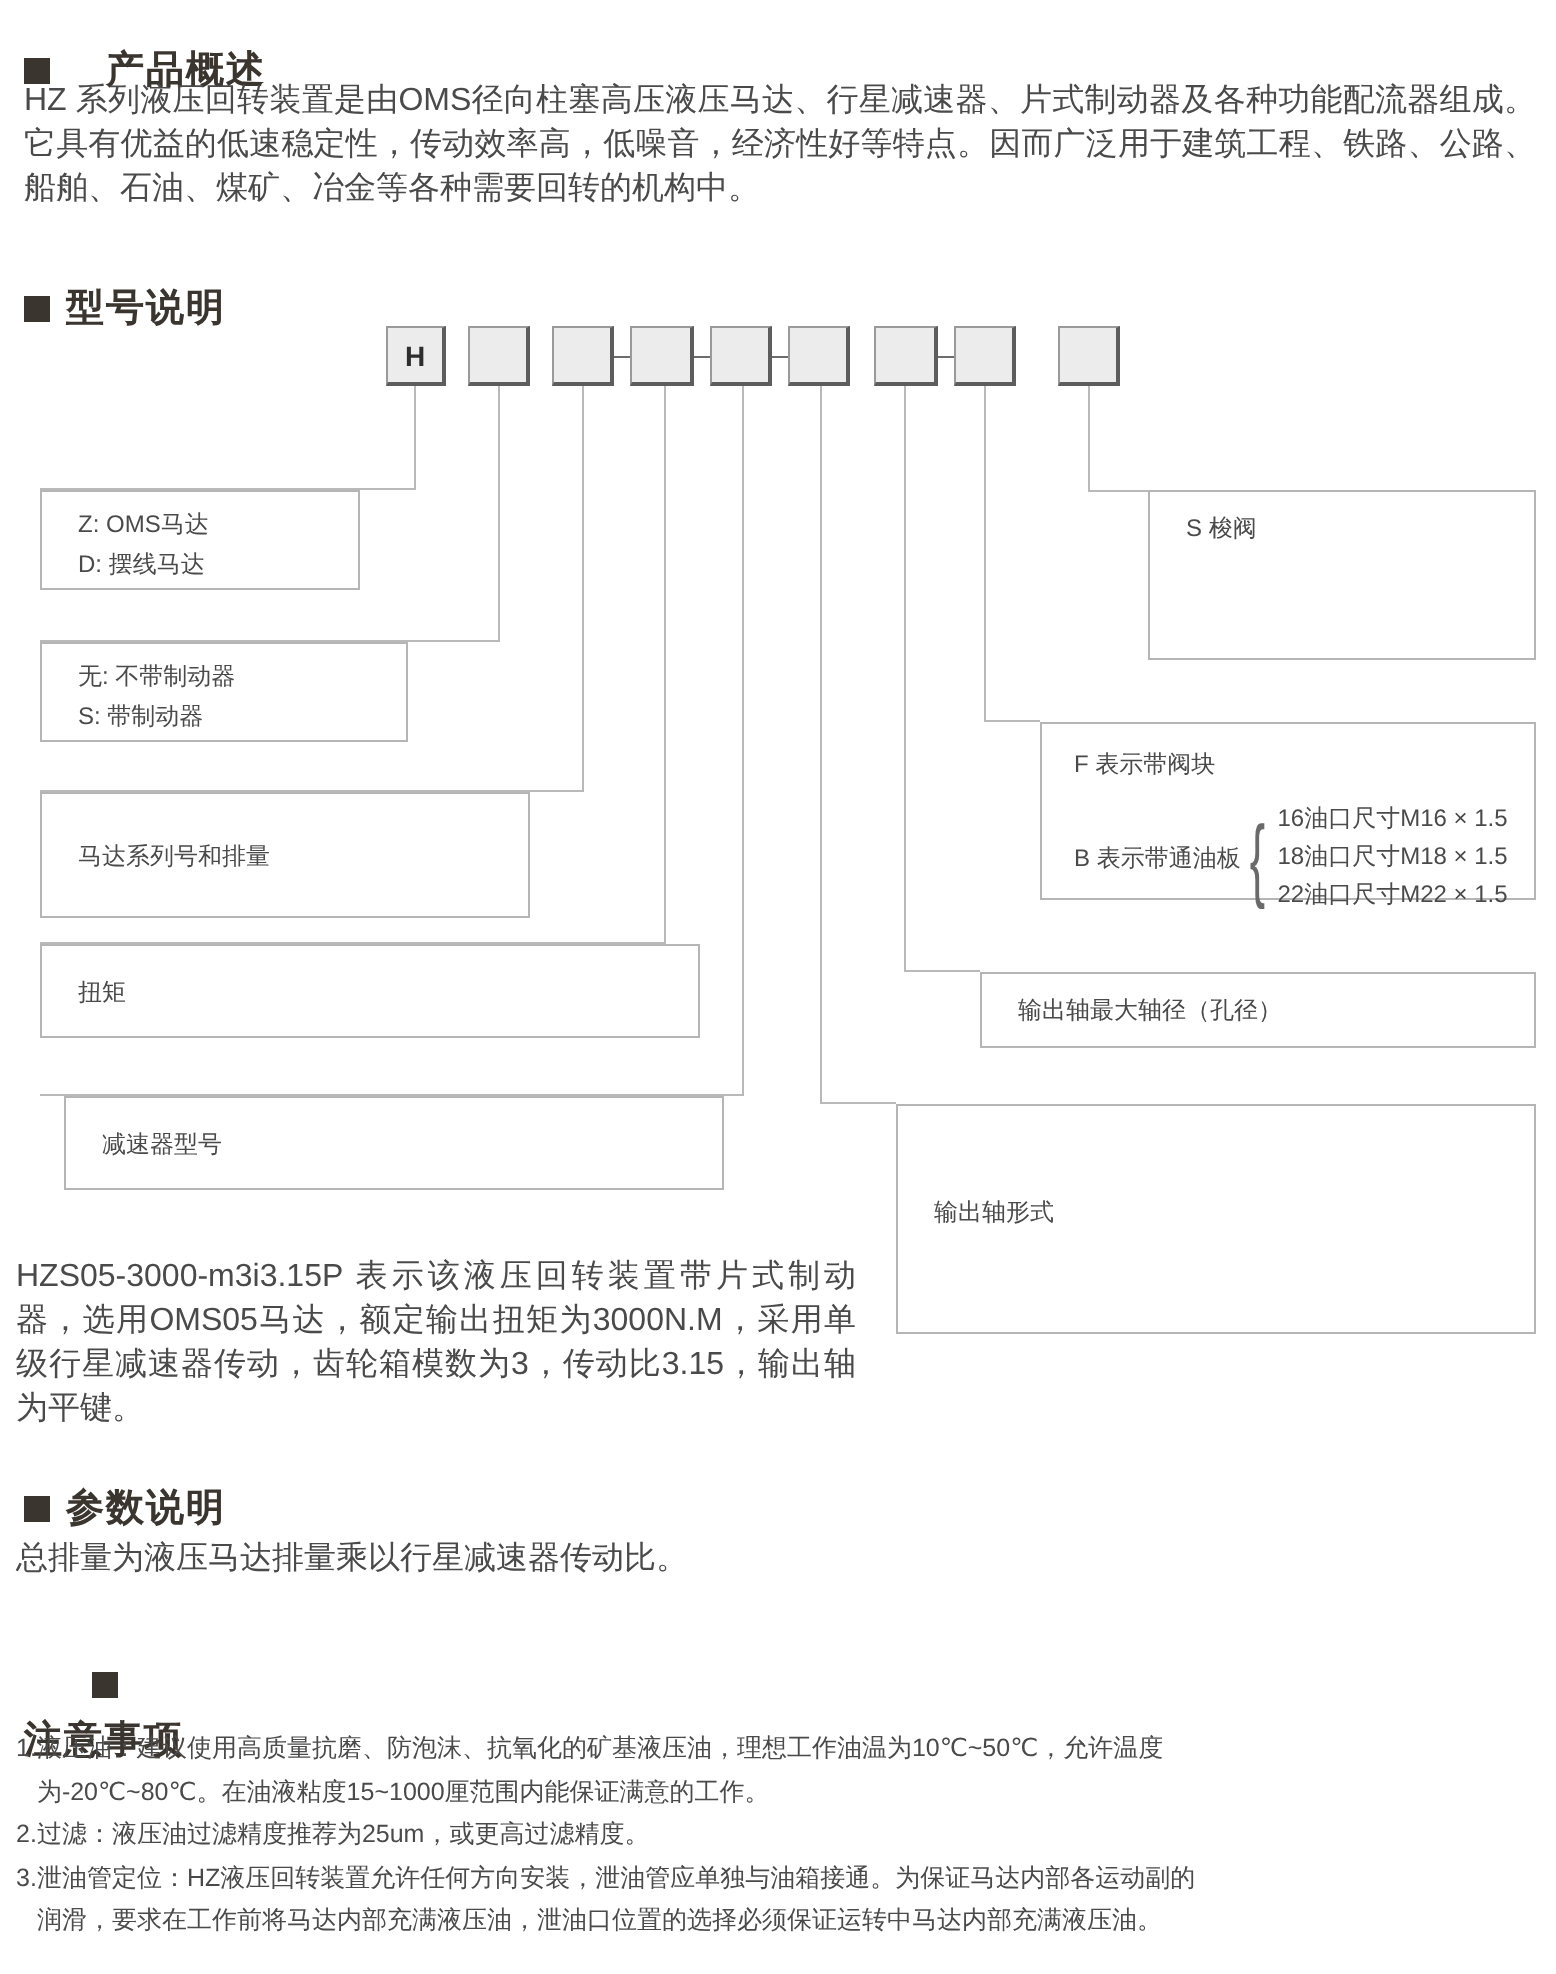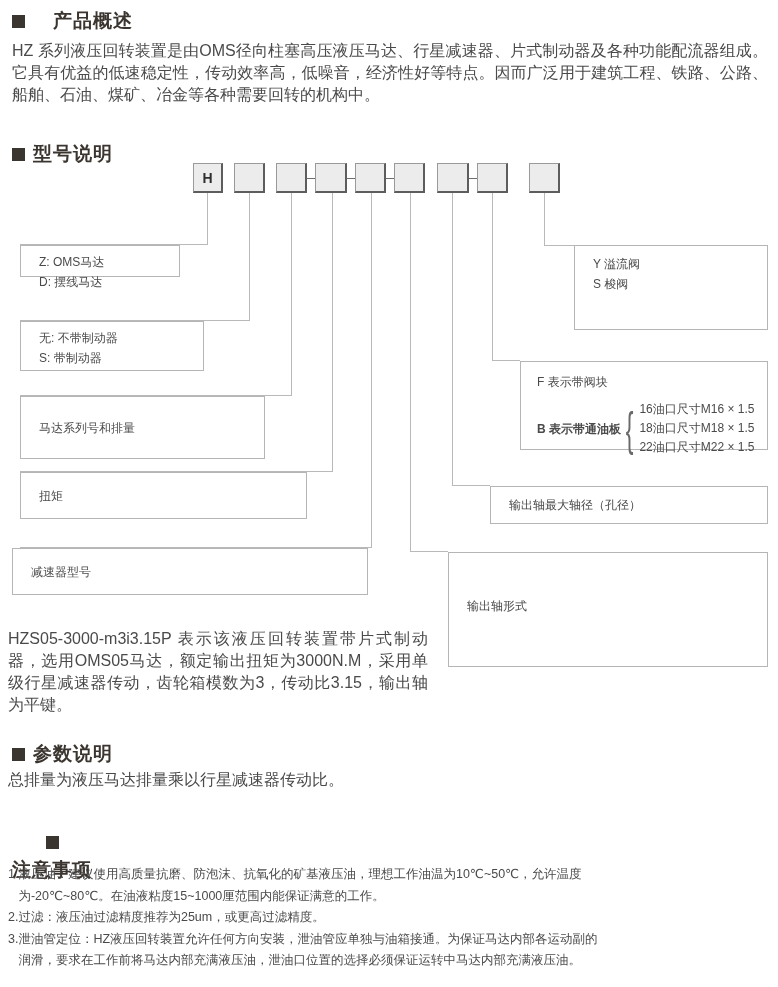--- a/index.html
+++ b/index.html
@@ -96,21 +96,20 @@
     background: #b9b9b9;
   }
 
   
   .brace-row {
     display: flex;
     align-items: center;
   }
   .brace-label {
     white-space: nowrap;
-    font-weight: bold;
   }
   .brace-glyph {
     font-size: 46px;
     line-height: 0;
     color: #6a6a6a;
     margin: 0 2px 0 1px;
     transform: scaleX(0.5);
     display: inline-block;
   }
   .brace-items {
@@ -147,21 +146,21 @@
     flex: 0 0 auto;
     white-space: nowrap;
   }
   .note-text {
     flex: 1 1 auto;
   }
 </style>
 </head>
 <body>
 
-<div class="section-head" style="left:12px; top:8px;gap:28px;">
+<div class="section-head" style="left:12px; top:22px;gap:28px;">
   <span class="bullet-square"></span>
   <span>产品概述</span>
 </div>
 
 <div class="para" style="left:12px; top:40px; width:756px;">HZ 系列液压回转装置是由OMS径向柱塞高压液压马达、行星减速器、片式制动器及各种功能配流器组成。它具有优益的低速稳定性，传动效率高，低噪音，经济性好等特点。因而广泛用于建筑工程、铁路、公路、船舶、石油、煤矿、冶金等各种需要回转的机构中。</div>
 
 <div class="section-head" style="left:12px; top:141px;">
   <span class="bullet-square"></span>
   <span>型号说明</span>
 </div>
@@ -201,21 +200,20 @@
 <div class="vline" style="left:452px; top:193px; height:292px;"></div>
 <div class="hline" style="left:452px; top:485px; width:38px;"></div>
 
 <div class="vline" style="left:492px; top:193px; height:167px;"></div>
 <div class="hline" style="left:492px; top:360px; width:28px;"></div>
 
 <div class="vline" style="left:544px; top:193px; height:52px;"></div>
 <div class="hline" style="left:544px; top:245px; width:31px;"></div>
 
 <div class="callout" style="left:574px; top:245px; width:194px; height:85px;">
-  <div>Y 溢流阀</div>
   <div>S 梭阀</div>
 </div>
 
 <div class="callout" style="left:520px; top:361px; width:248px; height:89px; padding-left:16px; padding-top:10px;">
   <div>F 表示带阀块</div>
   <div class="brace-row" style="margin-top:8px;">
     <span class="brace-label">B 表示带通油板</span>
     <span class="brace-glyph">{</span>
     <span class="brace-items">
       <span>16油口尺寸M16 × 1.5</span>
@@ -228,39 +226,39 @@
 <div class="callout center-v" style="left:490px; top:486px; width:278px; height:38px;">
   <div>输出轴最大轴径（孔径）</div>
 </div>
 
 <div class="callout" style="left:448px; top:552px; width:320px; height:115px; padding-left:0; padding-top:0;">
   <div class="shaft-wrap" style="height:100%; padding-left:18px;">
     <span>输出轴形式</span>
   </div>
 </div>
 
-<div class="callout" style="left:20px; top:245px; width:160px; height:32px; padding-top:6px;">
+<div class="callout" style="left:20px; top:245px; width:160px; height:50px; padding-top:6px;">
   <div>Z: OMS马达</div>
   <div>D: 摆线马达</div>
 </div>
 
 <div class="callout" style="left:20px; top:321px; width:184px; height:50px; padding-top:6px;">
   <div>无: 不带制动器</div>
   <div>S: 带制动器</div>
 </div>
 
 <div class="callout center-v" style="left:20px; top:396px; width:245px; height:63px;">
   <div>马达系列号和排量</div>
 </div>
 
-<div class="callout center-v" style="left:20px; top:472px; width:287px; height:47px;">
+<div class="callout center-v" style="left:20px; top:472px; width:330px; height:47px;">
   <div>扭矩</div>
 </div>
 
-<div class="callout center-v" style="left:12px; top:548px; width:356px; height:47px;">
+<div class="callout center-v" style="left:32px; top:548px; width:330px; height:47px;">
   <div>减速器型号</div>
 </div>
 
 <div class="para" style="left:8px; top:628px; width:420px; line-height:22px;">HZS05-3000-m3i3.15P 表示该液压回转装置带片式制动器，选用OMS05马达，额定输出扭矩为3000N.M，采用单级行星减速器传动，齿轮箱模数为3，传动比3.15，输出轴为平键。</div>
 
 <div class="section-head" style="left:12px; top:741px;">
   <span class="bullet-square"></span>
   <span>参数说明</span>
 </div>
 <div class="para" style="left:8px; top:769px; width:500px;">总排量为液压马达排量乘以行星减速器传动比。</div>

